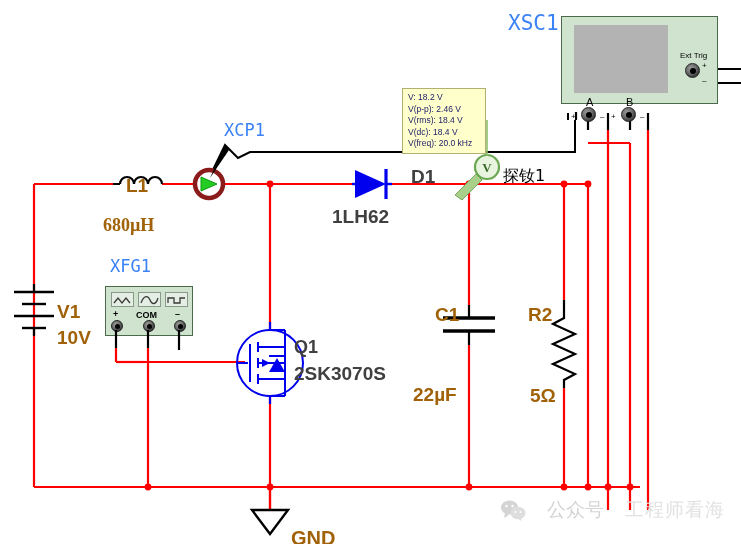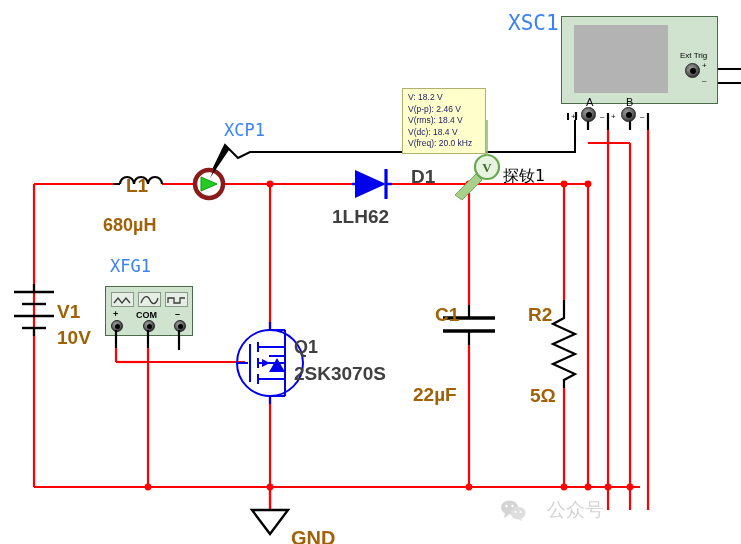--- a/index.html
+++ b/index.html
@@ -292,21 +292,21 @@
   </g>
 </svg>
 
 <div class="lbl mono" style="left:201px;top:122px;font-size:17px;margin-left:23px;">XCP1</div>
 
 <div class="lbl mono" style="left:508px;top:13px;font-size:21px;">XSC1</div>
 
 <div class="lbl mono" style="left:110px;top:258px;font-size:17px;text-align:right;">XFG1</div>
 
 <div class="lbl lbl-blk" style="left:126px;top:156px;font-size:19px;">L1</div>
-<div class="lbl lbl-blk" style="left:103px;top:196px;font-size:18px;">680µH</div>
+<div class="lbl lbl-blk" style="left:103px;top:196px;font-size:18px;font-family:Liberation Serif, serif;">680µH</div>
 
 <div class="lbl lbl-blue" style="left:411px;top:167px;font-size:19px;">D1</div>
 <div class="lbl lbl-blue" style="left:332px;top:207px;font-size:19px;">1LH62</div>
 
 <div class="lbl lbl-blue" style="left:294px;top:338px;font-size:18px;">Q1</div>
 <div class="lbl lbl-blue" style="left:294px;top:364px;font-size:19px;">2SK3070S</div>
 
 <div class="lbl lbl-blk" style="left:57px;top:282px;font-size:19px;">V1</div>
 <div class="lbl lbl-blk" style="left:57px;top:308px;font-size:19px;">10V</div>
 
@@ -325,13 +325,14 @@
     <ellipse cx="9.5" cy="8.5" rx="8.5" ry="7" fill="#d4d4d4"></ellipse>
     <path d="M5,14 L4,19 L9,16 Z" fill="#d4d4d4"></path>
     <ellipse cx="18" cy="14" rx="7.5" ry="6.3" fill="#dedede"></ellipse>
     <path d="M21,19 L22,22 L18,20 Z" fill="#dedede"></path>
     <circle cx="6.5" cy="7" r="1.2" fill="#ffffff"></circle>
     <circle cx="12.5" cy="7" r="1.2" fill="#ffffff"></circle>
     <circle cx="15.5" cy="13" r="1" fill="#ffffff"></circle>
     <circle cx="20.5" cy="13" r="1" fill="#ffffff"></circle>
   </svg>
   <span id="wm-txt1">公众号</span>
+  <span id="wm-txt2">工程师看海</span>
 </div>
 
 </body></html>

